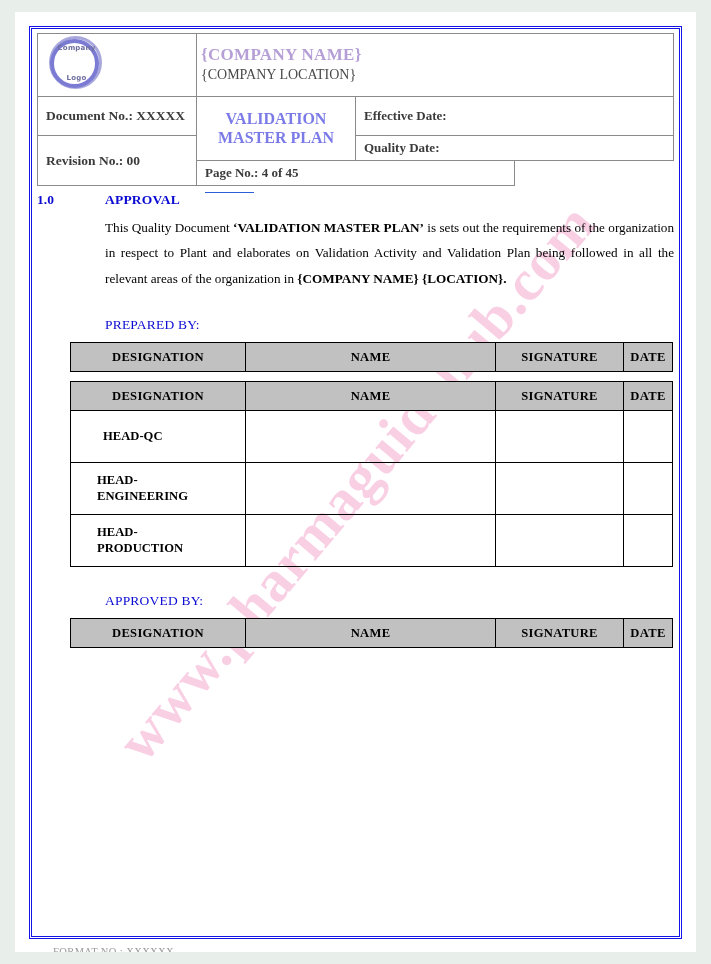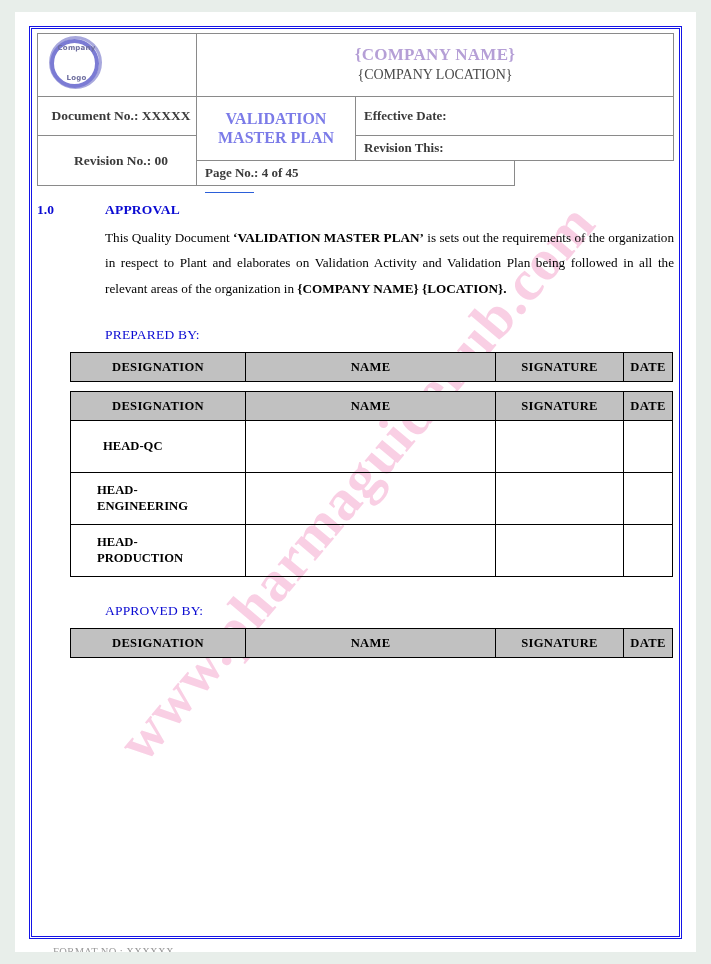--- a/index.html
+++ b/index.html
@@ -120,42 +120,41 @@
     justify-content: center;
     font-family: "DejaVu Sans", sans-serif;
     font-size: 7px;
     font-weight: bold;
     color: #6e6e9e;
     line-height: 1.45;
     letter-spacing: .2px;
     gap: 20px;
   }
 
-  .company-cell { text-align: center; padding: 6px 4px 7px 4px !important; }
+  .company-cell { text-align: left; padding: 6px 4px 7px 4px !important; }
   .company-name {
     font-size: 17px;
     font-weight: bold;
     color: #b59fd6;
     letter-spacing: .3px;
     line-height: 1.15;
   }
   .company-loc {
     font-size: 14px;
     color: #4a4a4a;
     line-height: 1.3;
     margin-top: 1px;
   }
 
   .doc-cell {
     height: 34px;
     padding: 2px 0 2px 8px !important;
     font-size: 13.5px;
     font-weight: bold;
     color: #3b3b3b;
-    text-align: center;
   }
   .vmp-cell {
     text-align: center;
     font-size: 16px;
     font-weight: bold;
     color: #7b7be8;
     line-height: 1.15;
     padding: 2px 3px !important;
   }
   .date-cell {
@@ -165,21 +164,21 @@
     font-weight: bold;
     color: #3b3b3b;
   }
   .spell {
     border-bottom: 1.5px solid #2b5fd9;
     padding-bottom: 12px;
   }
 
   
   .sec-row {
-    margin-top: 16px;
+    margin-top: 6px;
     font-size: 13.5px;
     font-weight: bold;
     color: #0a0ad2;
     display: flex;
   }
   .sec-num { width: 68px; flex: none; }
   .sec-title { letter-spacing: .2px; }
 
   .para {
     margin-top: 7px;
@@ -278,21 +277,21 @@
           <div class="company-loc">{COMPANY LOCATION}</div>
         </td>
       </tr>
       <tr>
         <td class="doc-cell">Document No.: XXXXX</td>
         <td class="vmp-cell" rowspan="2">VALIDATION MASTER PLAN</td>
         <td class="date-cell" colspan="2">Effective Date:</td>
       </tr>
       <tr>
         <td class="doc-cell" rowspan="2">Revision No.: 00</td>
-        <td class="date-cell" colspan="2">Revision This:</td>
+        <td class="date-cell" colspan="2">Quality Date:</td>
       </tr>
       <tr>
         <td class="date-cell" colspan="2"><span class="spell">Page  No.</span><span>: 4 of 45</span></td>
       </tr>
     </tbody>
       </table>
 
     <div class="sec-row">
       <span class="sec-num">1.0</span>
       <span class="sec-title">APPROVAL</span>

